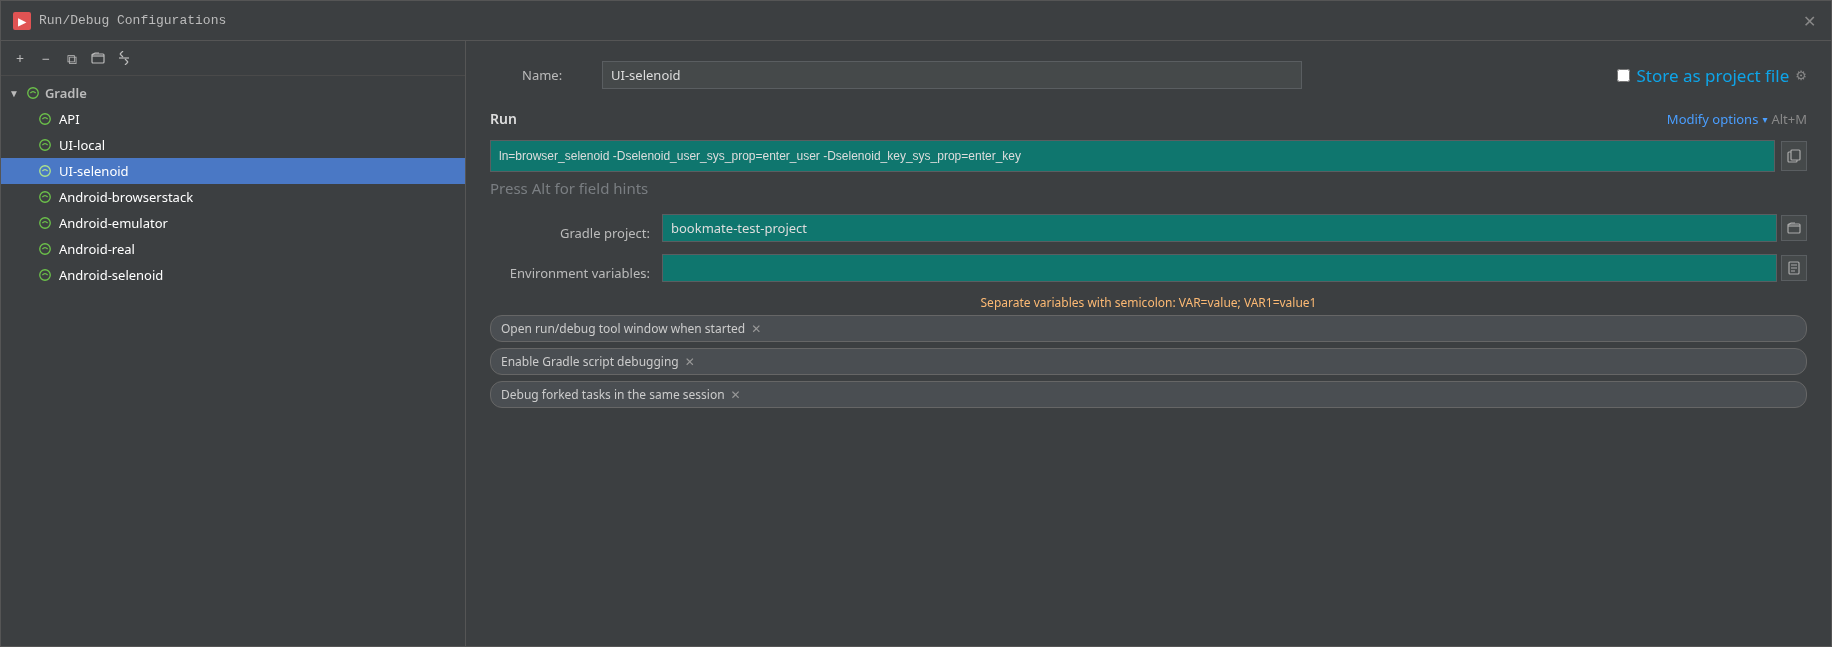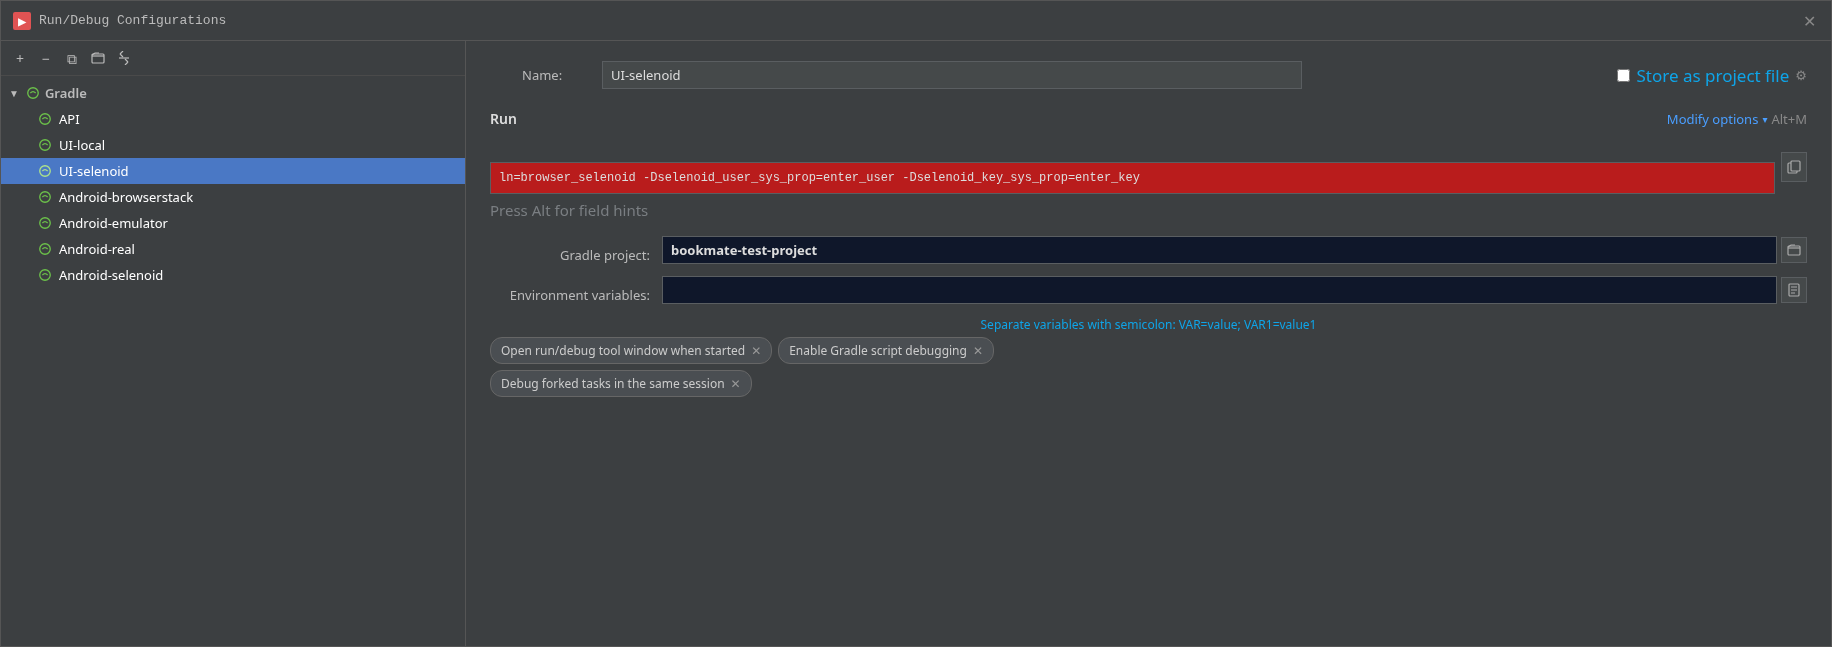--- a/index.html
+++ b/index.html
@@ -233,29 +233,28 @@
 
     .run-input-row {
       display: flex;
       align-items: center;
       margin-bottom: 6px;
       gap: 6px;
     }
 
     .run-input {
       flex: 1;
-      background: #b91c1c;
+      background: #0f766e;
       border: 1px solid #5a5e61;
       color: #ddd;
       padding: 5px 8px;
       font-size: 12px;
-      font-family: Liberation Mono, monospace;
+      font-family: Liberation Sans, sans-serif;
       outline: none;
       min-height: 32px;
-      margin-top: 22px;
     }
 
     .copy-btn {
       width: 26px;
       height: 30px;
       background: #45494a;
       border: 1px solid #5a5e61;
       cursor: pointer;
       display: flex;
       align-items: center;
@@ -280,29 +279,28 @@
 
     .form-label {
       color: #bbb;
       width: 160px;
       flex-shrink: 0;
       text-align: right;
     }
 
     .form-input {
       flex: 1;
-      background: #0f172a;
+      background: #0f766e;
       border: 1px solid #5a5e61;
       color: #ddd;
       padding: 4px 8px;
       font-size: 13px;
       outline: none;
       font-family: inherit;
       min-height: 28px;
-      font-weight: bold;
     }
 
     .form-input-wrapper {
       flex: 1;
       display: flex;
       align-items: center;
       gap: 4px;
     }
 
     .browse-btn {
@@ -313,31 +311,32 @@
       cursor: pointer;
       display: flex;
       align-items: center;
       justify-content: center;
       color: #aaa;
       font-size: 11px;
       flex-shrink: 0;
     }
 
     .separator-hint {
-      color: #0ea5e9;
+      color: #fdba74;
       font-size: 12px;
       text-align: center;
       margin-bottom: 0;
     }
 
     .tags-row {
       display: flex;
       flex-wrap: wrap;
       gap: 6px;
       margin-top: 4px;
+      flex-direction: column;
     }
 
     .tag {
       display: flex;
       align-items: center;
       gap: 6px;
       background: #4a4e52;
       border: 1px solid #666;
       border-radius: 12px;
       padding: 4px 10px;

